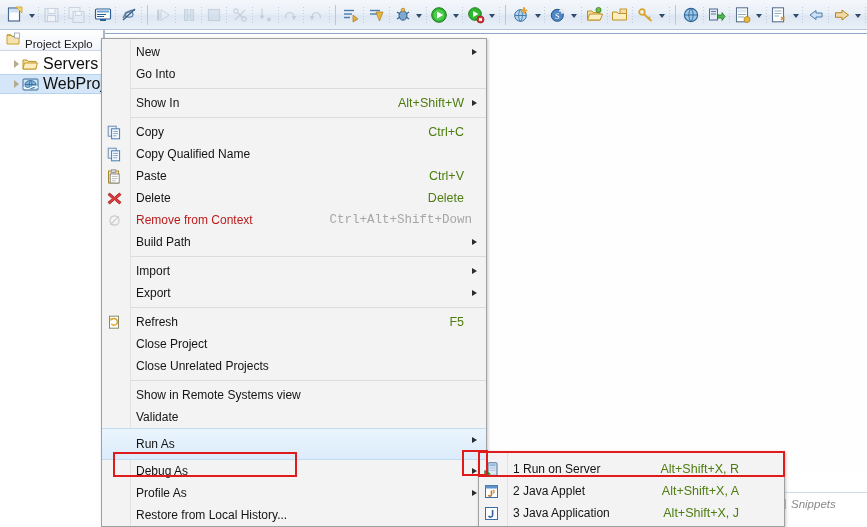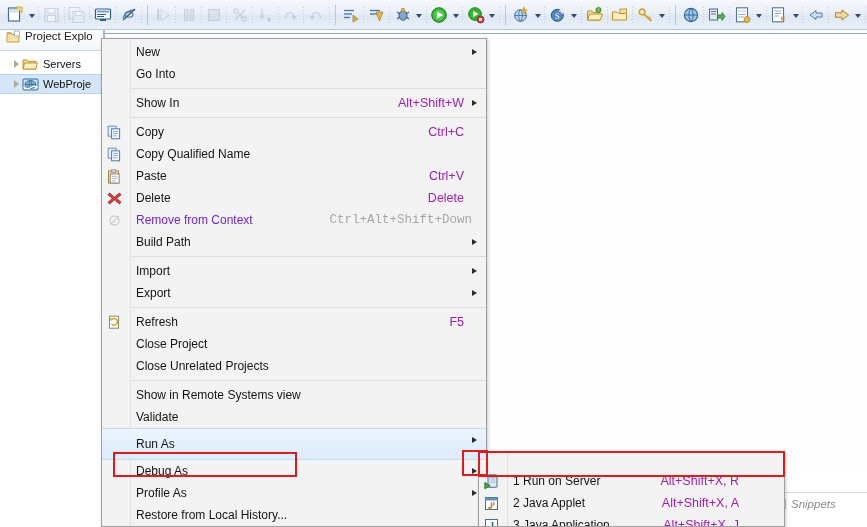--- a/index.html
+++ b/index.html
@@ -69,21 +69,21 @@
     left: 0; top: 30px;
     width: 103px; height: 497px;
     background: #ffffff;
     border-right: 1px solid #9fb0c4;
   }
   .panel-tab {
     position: absolute;
     left: 0; top: 0;
     width: 103px; height: 21px;
     background: linear-gradient(to bottom,#ffffff 0%, #f1f5fa 100%);
-    display: flex; align-items: flex-start;
+    display: flex; align-items: flex-end;
     padding-left: 6px;
     border-bottom: 1px solid #cdd8e6;
   }
   .panel-tab-label {
     font-size: 11.5px;
     color: #1c1c1c;
     margin-left: 4px;
     white-space: nowrap;
   }
   .tree { position: absolute; left: 0; top: 24px; width: 103px; }
@@ -106,21 +106,21 @@
     flex: 0 0 12px;
   }
   .tw-arrow::after {
     content: "";
     width: 0; height: 0;
     border-top: 4px solid transparent;
     border-bottom: 4px solid transparent;
     border-left: 5px solid #b7a98b;
   }
   .tree-label {
-    font-size: 11px; color: #101010;
+    font-size: 16px; color: #101010;
     margin-left: 4px;
   }
   .tree-ico { flex: 0 0 17px; display:flex; align-items:center; }
 
   
   .editor-area {
     position: absolute;
     left: 104px; top: 30px;
     width: 763px; height: 497px;
     background: #ffffff;
@@ -205,26 +205,26 @@
     left: 4px; top: 3px;
     width: 17px; height: 16px;
     display: flex; align-items: center; justify-content: center;
   }
   .mi-label {
     margin-left: 34px;
     font-size: 12px;
     color: #141414;
     white-space: nowrap;
   }
-  .mi.disabled .mi-label { color: #6d28d9; }
+  .mi.disabled .mi-label { color: #b91c1c; }
   .mi-accel {
     position: absolute;
     right: 22px;
     font-size: 12.5px;
-    color: #a21caf;
+    color: #4d7c0f;
     white-space: nowrap;
   }
   .mi.disabled .mi-accel { color: #a6a6a6; font-family: Liberation Mono, monospace; }
   .mi-accel.wide { right: 14px; }
   .mi-sub {
     position: absolute;
     right: 9px; top: 8px;
     width: 0; height: 0;
     border-top: 3.5px solid transparent;
     border-bottom: 3.5px solid transparent;
@@ -247,21 +247,21 @@
   
   .sub-menu {
     position: absolute;
     left: 478px; top: 451px;
     width: 307px;
     height: 76px;
     background: #f3f3f3;
     border: 1px solid #a0a0a0;
     box-shadow: 1px 1px 3px rgba(0,0,0,.22);
     overflow: hidden;
-    padding-top: 18px;
+    padding-top: 6px;
   }
   .sub-icol {
     position: absolute;
     left: 0; top: 0;
     width: 29px; height: 100%;
     background: #f3f3f3;
     border-right: 1px solid #e2e2e2;
   }
   .sub-menu .mi-accel { right: 45px; }
 

